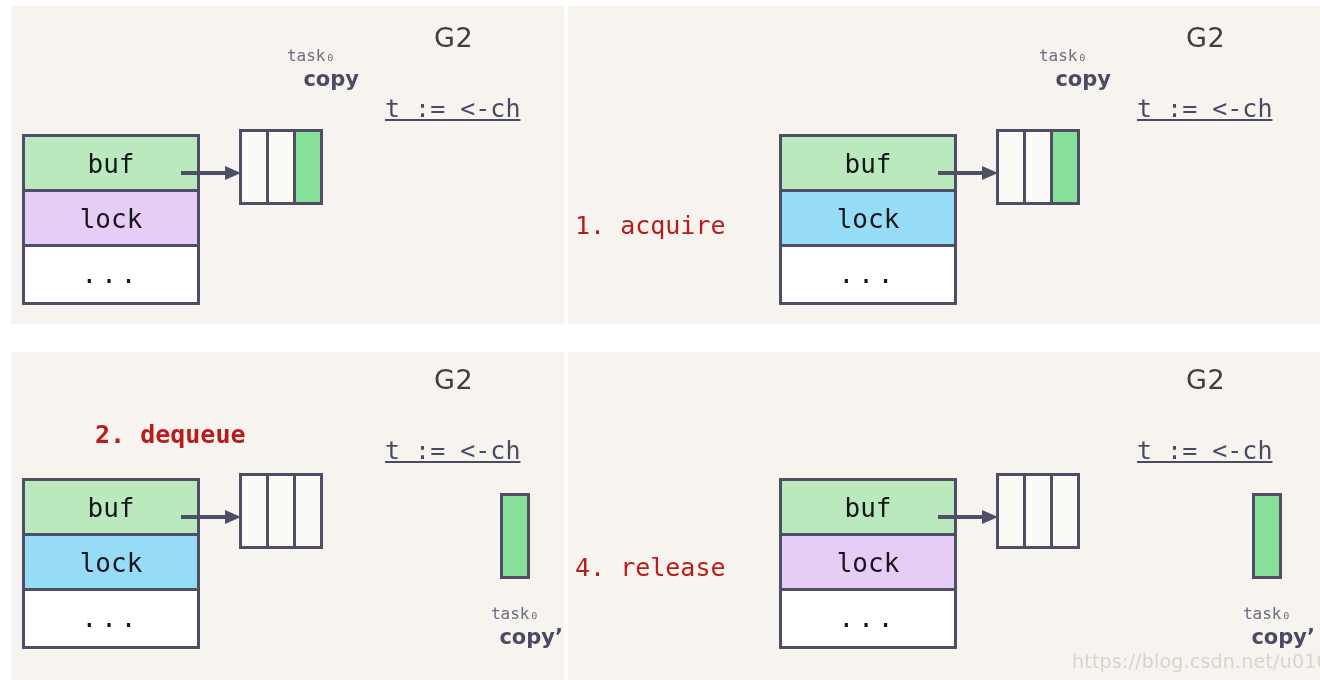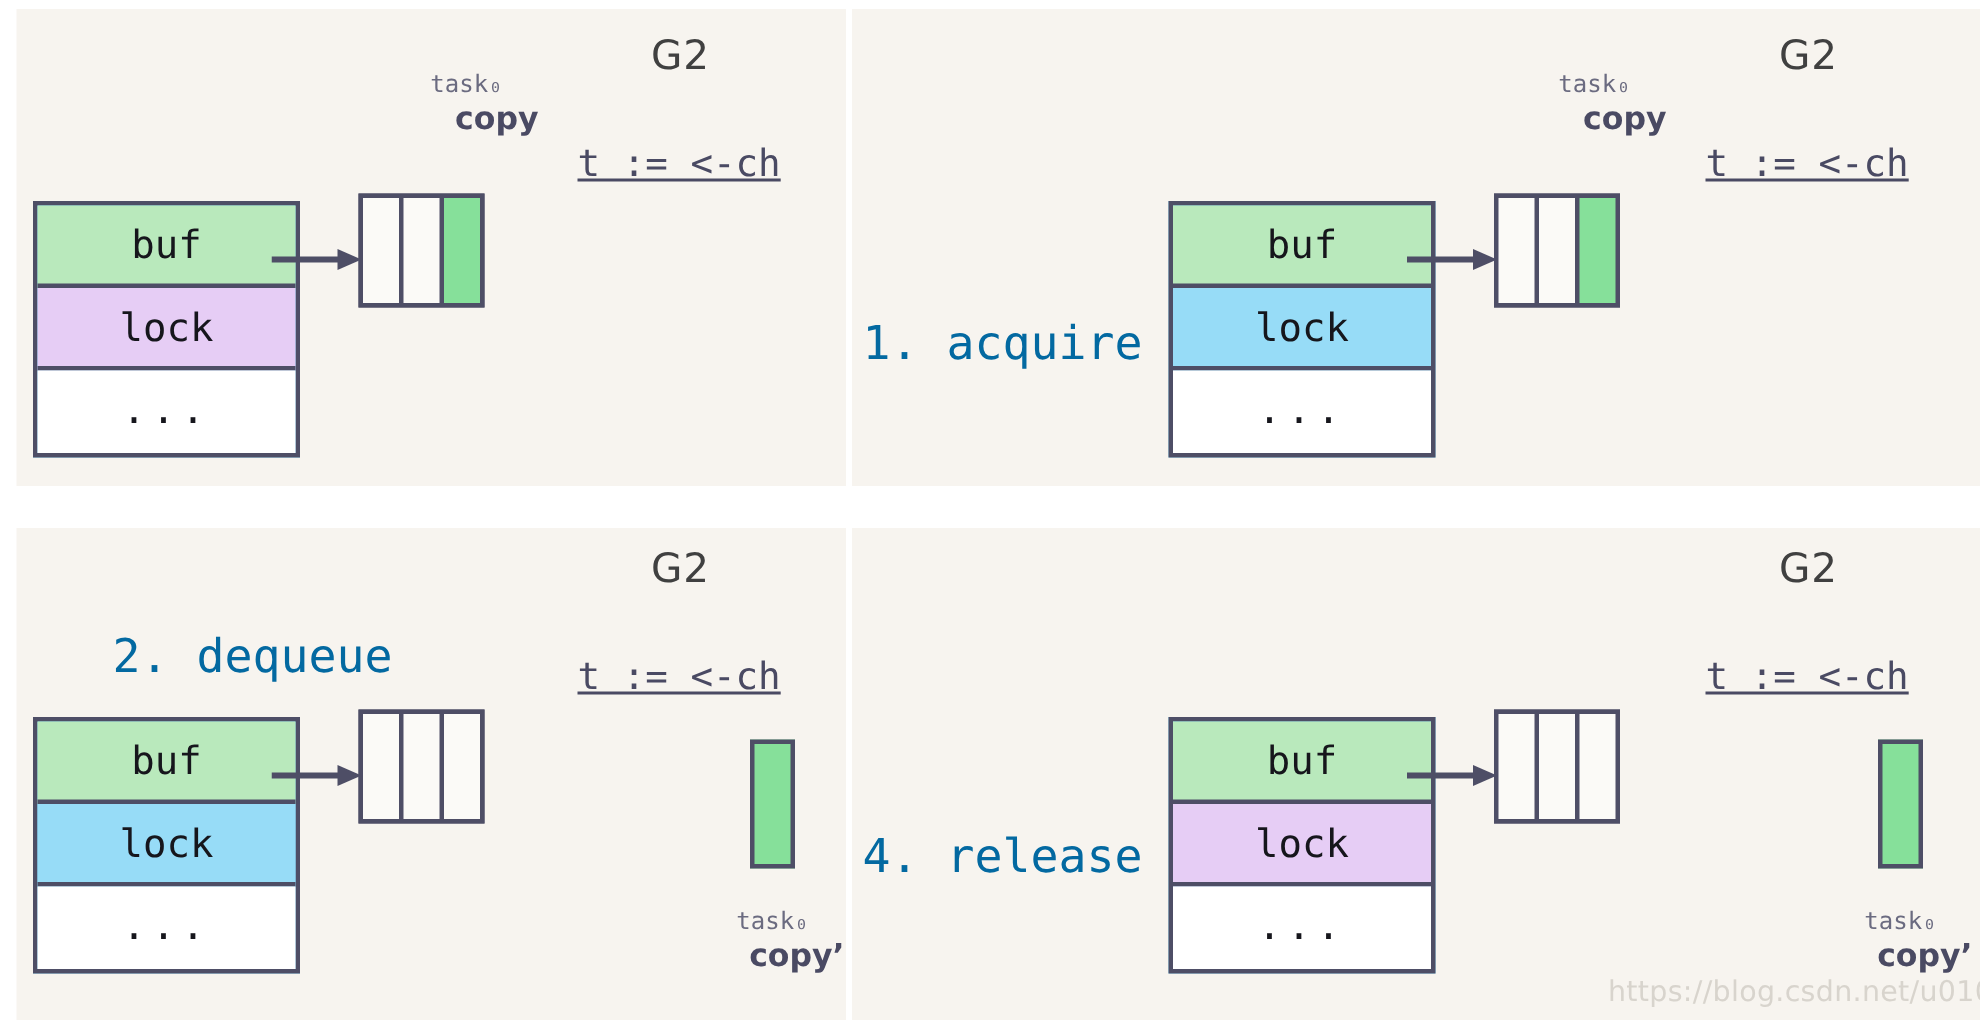--- a/index.html
+++ b/index.html
@@ -50,22 +50,22 @@
     font-size: 25px;
     color: #4a4a63;
     white-space: pre;
     text-decoration: underline;
   }
 
   
   .step-label {
     position: absolute;
     font-family: "DejaVu Sans Mono", monospace;
-    font-size: 31px;
-    color: #0369a1;
+    font-size: 25px;
+    color: #b91c1c;
     white-space: pre;
   }
 
   
   .struct {
     position: absolute;
     width: 178px;
     border: 3px solid #4e4e66;
     background: #7dd3fc;
     box-sizing: border-box;
@@ -211,21 +211,21 @@
       <div class="cell"></div>
       <div class="cell"></div>
       <div class="cell" style="background:#86e09a;"></div>
     </div>
   </div>
 
   <div class="panel" id="panel-2">
     <div class="g-label" style="left:423px; top:12px;">G2</div>
     <div class="code-line" style="left:374px; top:84px;">t := &lt;-ch</div>
 
-    <div class="step-label" style="left:64px; top:68px;">2. dequeue</div>
+    <div class="step-label" style="left:84px; top:68px;font-weight:bold;">2. dequeue</div>
 
     <div class="struct" style="left:11px; top:126px;">
       <div class="field" style="background:#b9e9bc;">buf</div>
       <div class="field" style="background:#97dcf7;">lock</div>
       <div class="field dots">...</div>
     </div>
 
     <svg class="arrow" style="left:170px; top:155px; width:62px; height:20px;" viewBox="0 0 62 20">
       <line x1="0" y1="10" x2="46" y2="10" stroke="#4e4e66" stroke-width="4"></line>
       <polygon points="44,3 60,10 44,17" fill="#4e4e66"></polygon>

